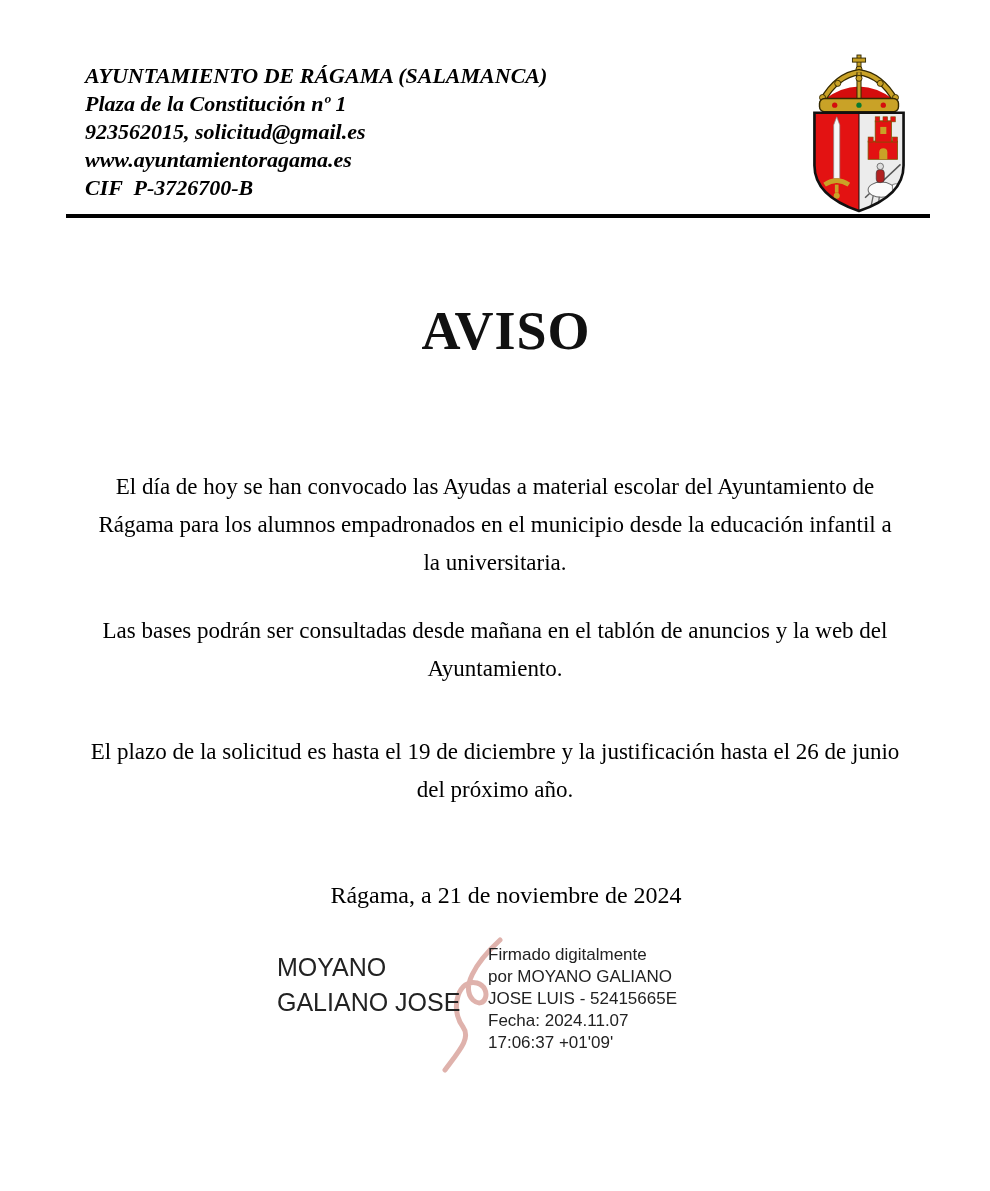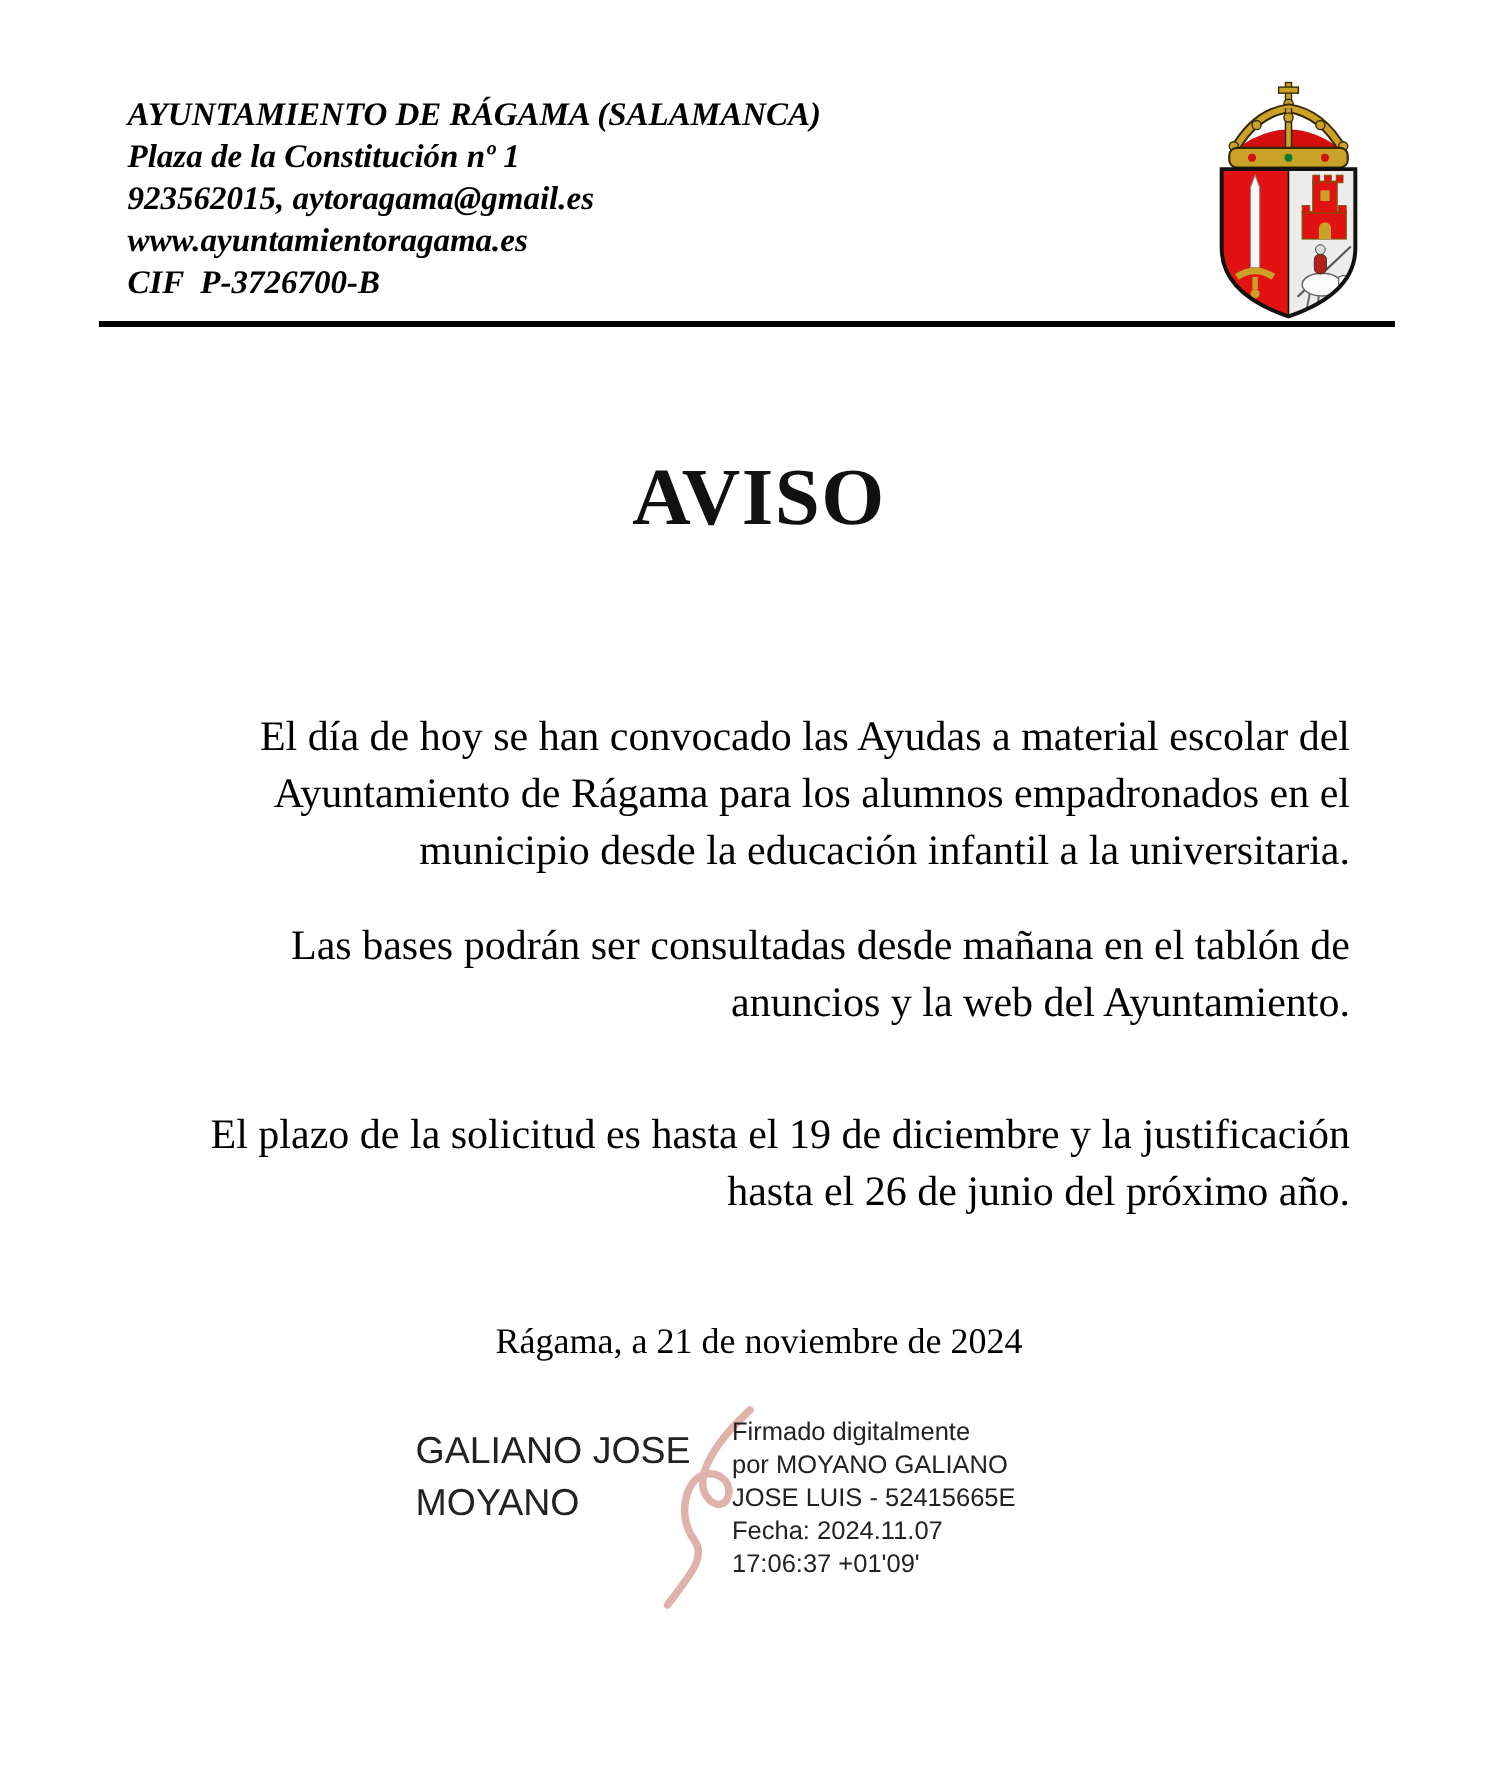--- a/index.html
+++ b/index.html
@@ -36,22 +36,22 @@
   .notice-title {
     position:absolute; top:300px; left:0; width:100%;
     text-align:center;
     font-size:54px; font-weight:bold; letter-spacing:1px;
     color:#111;
   }
 
   
   .para {
     position:absolute; left:90px; width:810px;
-    text-align:right;
-    font-size:28px; line-height:38px; color:#000;
+    text-align:center;
+    font-size:23px; line-height:38px; color:#000;
   }
   .para-1 { top:445px; }
   .para-2 { top:600px;margin-top:12px; }
   .para-3 { top:710px; }
 
   
   .dateline {
     position:absolute; top:882px; left:0; width:100%;
     text-align:center; font-size:24px; color:#000;
   }
@@ -76,21 +76,21 @@
   }
 </style>
 </head>
 <body>
 
 <div class="page">
 
   <div class="header-block">
     <div class="header-line">AYUNTAMIENTO DE RÁGAMA (SALAMANCA)</div>
     <div class="header-line">Plaza de la Constitución nº 1</div>
-    <div class="header-line">923562015, aytoragama@gmail.es</div>
+    <div class="header-line">923562015, solicitud@gmail.es</div>
     <div class="header-line">www.ayuntamientoragama.es</div>
     <div class="header-line">CIF  P-3726700-B</div>
   </div>
 
   <div class="coa">
     <svg viewBox="0 0 104 158" xmlns="http://www.w3.org/2000/svg">
 
       <g>
         <rect x="50" y="1" width="4" height="12" fill="#c9a227" stroke="#332800" stroke-width="0.9"></rect>
         <rect x="45.5" y="4" width="13" height="4" fill="#c9a227" stroke="#332800" stroke-width="0.9"></rect>
@@ -158,22 +158,22 @@
 
   <div class="notice-title">AVISO</div>
 
   <p class="para para-1">El día de hoy se han convocado las Ayudas a material escolar del Ayuntamiento de Rágama para los alumnos empadronados en el municipio desde la educación infantil a la universitaria.</p>
   <p class="para para-2">Las bases podrán ser consultadas desde mañana en el tablón de anuncios y la web del Ayuntamiento.</p>
   <p class="para para-3">El plazo de la solicitud es hasta el 19 de diciembre y la justificación hasta el 26 de junio del próximo año.</p>
 
   <div class="dateline">Rágama, a 21 de noviembre de 2024</div>
 
   <div class="sig-name">
+    <div>MOYANO</div>
     <div>GALIANO JOSE</div>
-    <div>MOYANO</div>
   </div>
 
   <div class="sig-flourish">
     <svg viewBox="0 0 88 140" xmlns="http://www.w3.org/2000/svg">
       <path d="M64,4 C38,28 25,52 37,64 C49,75 57,52 41,47 C23,42 13,72 27,91 C35,102 24,114 9,134" fill="none" stroke="#d9a49e" stroke-width="5" stroke-linecap="round" opacity="0.85"></path>
     </svg>
   </div>
 
   <div class="sig-details">
     <div>Firmado digitalmente</div>

